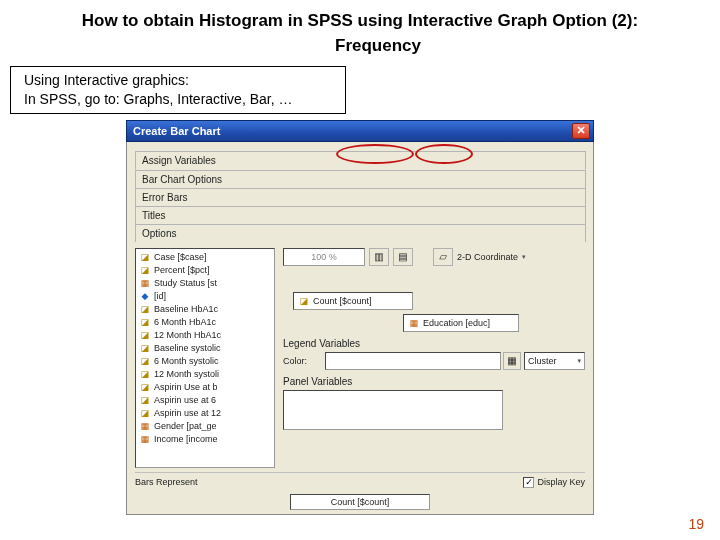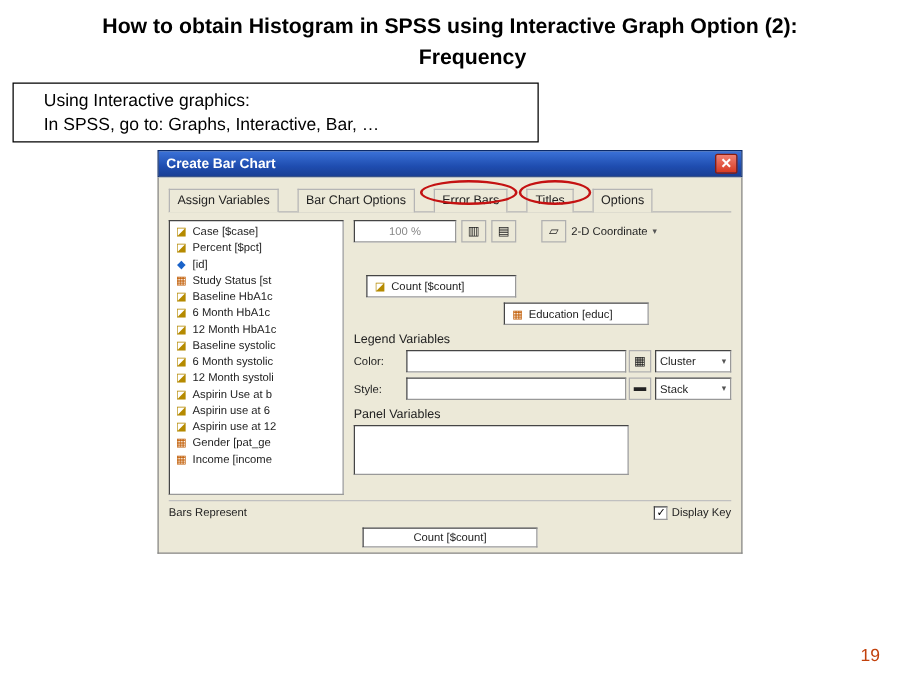--- a/index.html
+++ b/index.html
@@ -16,22 +16,22 @@
     text-align: center;
     font-weight: bold;
     font-size: 17px;
     padding: 10px 30px 4px;
     line-height: 1.3;
   }
   .subtitle-line { text-align: center; font-weight: bold; font-size: 17px; padding-left: 36px; }
   .instruction-box {
     border: 1px solid #000;
     margin: 10px 10px 6px 10px;
-    padding: 4px 24px;
-    width: 421px;
+    padding: 4px 13px;
+    width: 336px;
     font-size: 14px;
     line-height: 1.35;
   }
   .dialog-wrap {
     margin: 4px auto 0;
     width: 468px;
     position: relative;
   }
   .titlebar {
     height: 22px;
@@ -57,24 +57,25 @@
   .dialog-body {
     background: #ece9d8;
     border: 1px solid #888;
     border-top: none;
     padding: 8px 8px 4px;
     font-size: 10px;
     color: #222;
   }
   .tabs {
     display: flex;
-    gap: 16px;
+    gap: 0;
     font-size: 10px;
     margin-bottom: 6px;
     border-bottom: 1px solid #b5b5b5;
+    flex-direction: column;
   }
   .tab {
     padding: 3px 6px;
     border: 1px solid #b5b5b5;
     border-bottom: none;
     background: #ece9d8;
     margin-right: -1px;
     position: relative;
     top: 1px;
     white-space: nowrap;
@@ -222,26 +223,26 @@
       <div class="var-list" id="varlist">
           <div class="var-item">
             <span class="ico ico-scale"></span>
             <span>Case [$case]</span>
           </div>
           <div class="var-item">
             <span class="ico ico-scale"></span>
             <span>Percent [$pct]</span>
           </div>
           <div class="var-item">
+            <span class="ico ico-set"></span>
+            <span>Study Status [st</span>
+          </div>
+          <div class="var-item">
             <span class="ico ico-nom"></span>
             <span>[id]</span>
-          </div>
-          <div class="var-item">
-            <span class="ico ico-set"></span>
-            <span>Study Status [st</span>
           </div>
           <div class="var-item">
             <span class="ico ico-scale"></span>
             <span>Baseline HbA1c</span>
           </div>
           <div class="var-item">
             <span class="ico ico-scale"></span>
             <span>6 Month HbA1c</span>
           </div>
           <div class="var-item">
@@ -311,31 +312,20 @@
           <div class="dropfield"></div>
           <div class="cluster-ctrl">
             <span class="iconbtn">▦</span>
             <div class="sel">
               <span>Cluster</span>
                 <span class="arrow-tri">▾</span>
             </div>
           </div>
         </div>
 
-        <div class="legend-row">
-          <span class="lbl">Style:</span>
-          <div class="dropfield"></div>
-          <div class="cluster-ctrl">
-            <span class="iconbtn">▬</span>
-            <div class="sel">
-              <span>Stack</span>
-                <span class="arrow-tri">▾</span>
-            </div>
-          </div>
-        </div>
 
         <div class="section-label">Panel Variables</div>
         <div class="panel-box"></div>
 
       </div>
     </div>
 
     <div class="bottom-row">
       <span class="bars-rep">Bars Represent</span>
       <div class="chk">

